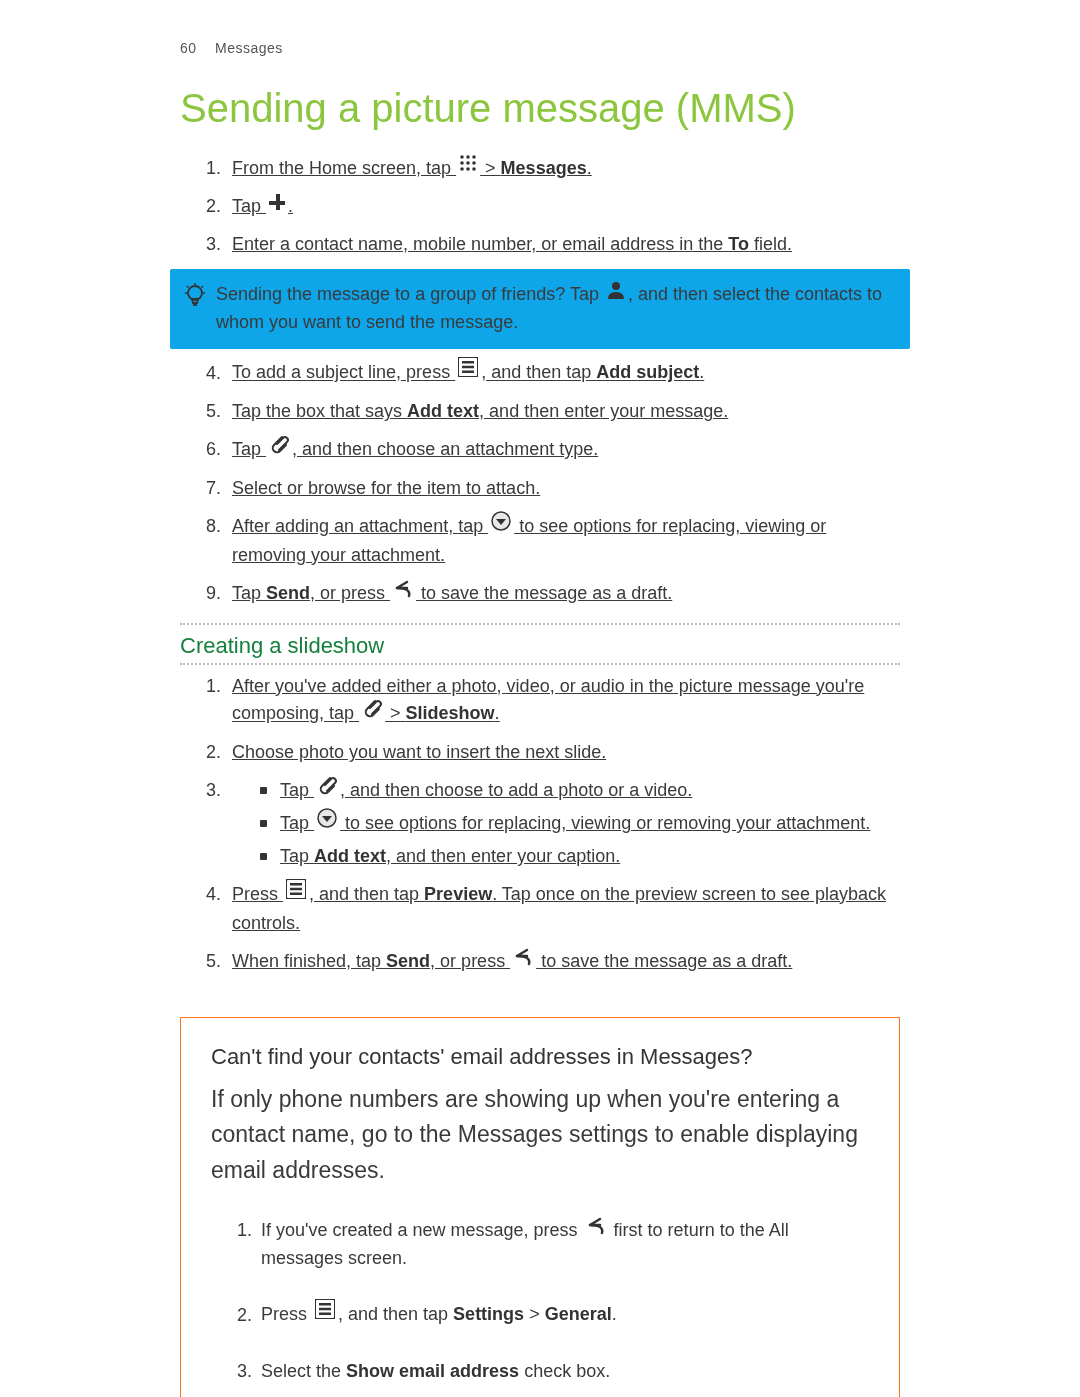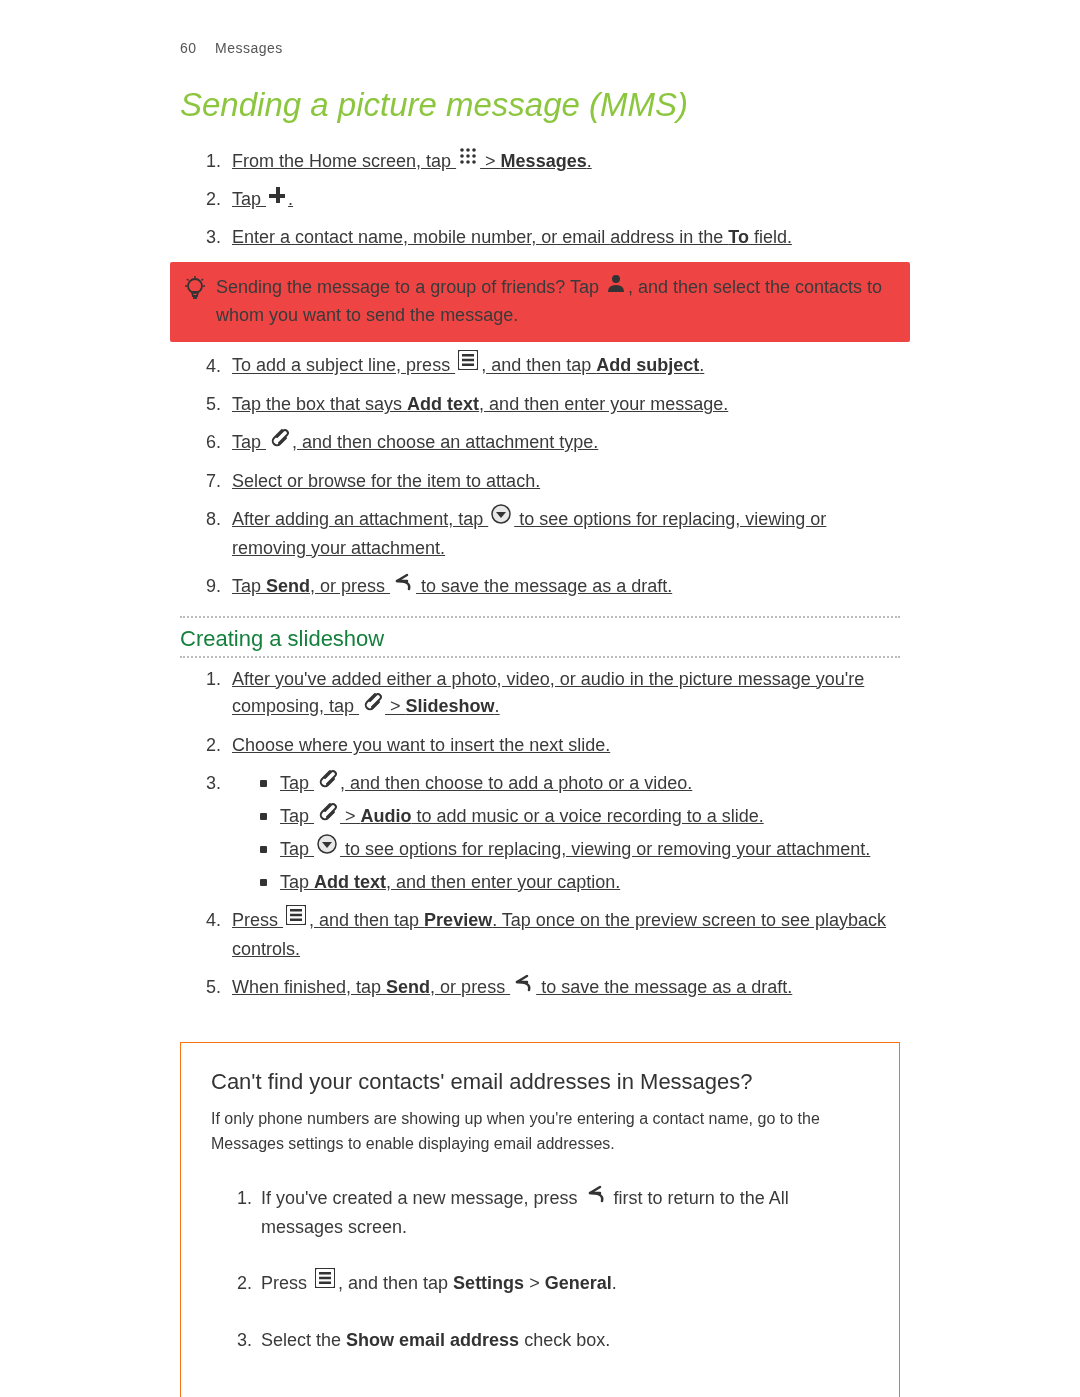--- a/index.html
+++ b/index.html
@@ -19,23 +19,22 @@
   .page-header {
     font-size: 14px;
     color: #555;
     letter-spacing: 0.5px;
     margin-bottom: 30px;
   }
   .page-header .num { margin-right: 14px; }
   h1.main-title {
     color: #8cc63f;
     font-weight: 400;
-    font-size: 33px;
+    font-size: 40px;
     margin: 8px 0 24px 0;
-    font-style: italic;
   }
   ol.steps {
     padding-left: 46px;
     margin: 0 0 10px 0;
   }
   ol.steps > li {
     font-size: 18px;
     line-height: 1.55;
     padding-left: 6px;
     margin-bottom: 10px;
@@ -43,21 +42,21 @@
   }
   .bold { font-weight: 600; color: #333; }
   .icon {
     display: inline-block;
     vertical-align: middle;
     margin: 0 3px;
     position: relative;
     top: -2px;
   }
   .tip-box {
-    background: #ef4444;
+    background: #0ea5e9;
     margin: 6px -10px 10px -10px;
     padding: 12px 10px 12px 10px;
     display: flex;
     align-items: flex-start;
     border-radius: 2px;
   }
   .tip-box .bulb {
     flex: 0 0 30px;
     display: flex;
     justify-content: center;
@@ -109,21 +108,21 @@
     padding: 26px 30px 36px 30px;
     margin-top: 40px;
   }
   .framed-title {
     font-size: 22px;
     color: #333;
     margin: 0 0 12px 0;
     font-weight: 400;
   }
   .framed-box p {
-    font-size: 16px;
+    font-size: 23px;
     line-height: 1.55;
     margin: 0 0 10px 0;
   }
   .framed-box ol {
     padding-left: 46px;
     margin: 10px 0 0 0;
   }
   .framed-box ol > li {
     font-size: 18px;
     line-height: 1.55;
@@ -259,32 +258,27 @@
   <div class="subsection">
     <div class="sub-title">Creating a slideshow</div>
     <hr class="dotted-hr" style="margin-top:4px">
 
     <ol class="steps">
       <li>
         <span>After you've added either a photo, video, or audio in the picture message you're composing, tap </span><span class="icon"><svg width="20" height="20">
               <use href="#attach-icon"></use>
             </svg></span><span> &gt; </span><span class="bold">Slideshow</span><span>.</span>
       </li>
-      <li>Choose where you want to insert the next slide.</li>
+      <li>Choose photo you want to insert the next slide.</li>
       <li>
         <ul class="bullets">
           <li>
             <span>Tap </span><span class="icon"><svg width="20" height="20">
                   <use href="#attach-icon"></use>
                 </svg></span><span>, and then choose to add a photo or a video.</span>
-          </li>
-          <li>
-            <span>Tap </span><span class="icon"><svg width="20" height="20">
-                  <use href="#attach-icon"></use>
-                </svg></span><span> &gt; </span><span class="bold">Audio</span><span> to add music or a voice recording to a slide.</span>
           </li>
           <li>
             <span>Tap </span><span class="icon"><svg width="20" height="20">
                   <use href="#dropdown-icon"></use>
                 </svg></span><span> to see options for replacing, viewing or removing your attachment.</span>
           </li>
           <li>
             <span>Tap </span><span class="bold">Add text</span><span>, and then enter your caption.</span>
           </li>
         </ul>

